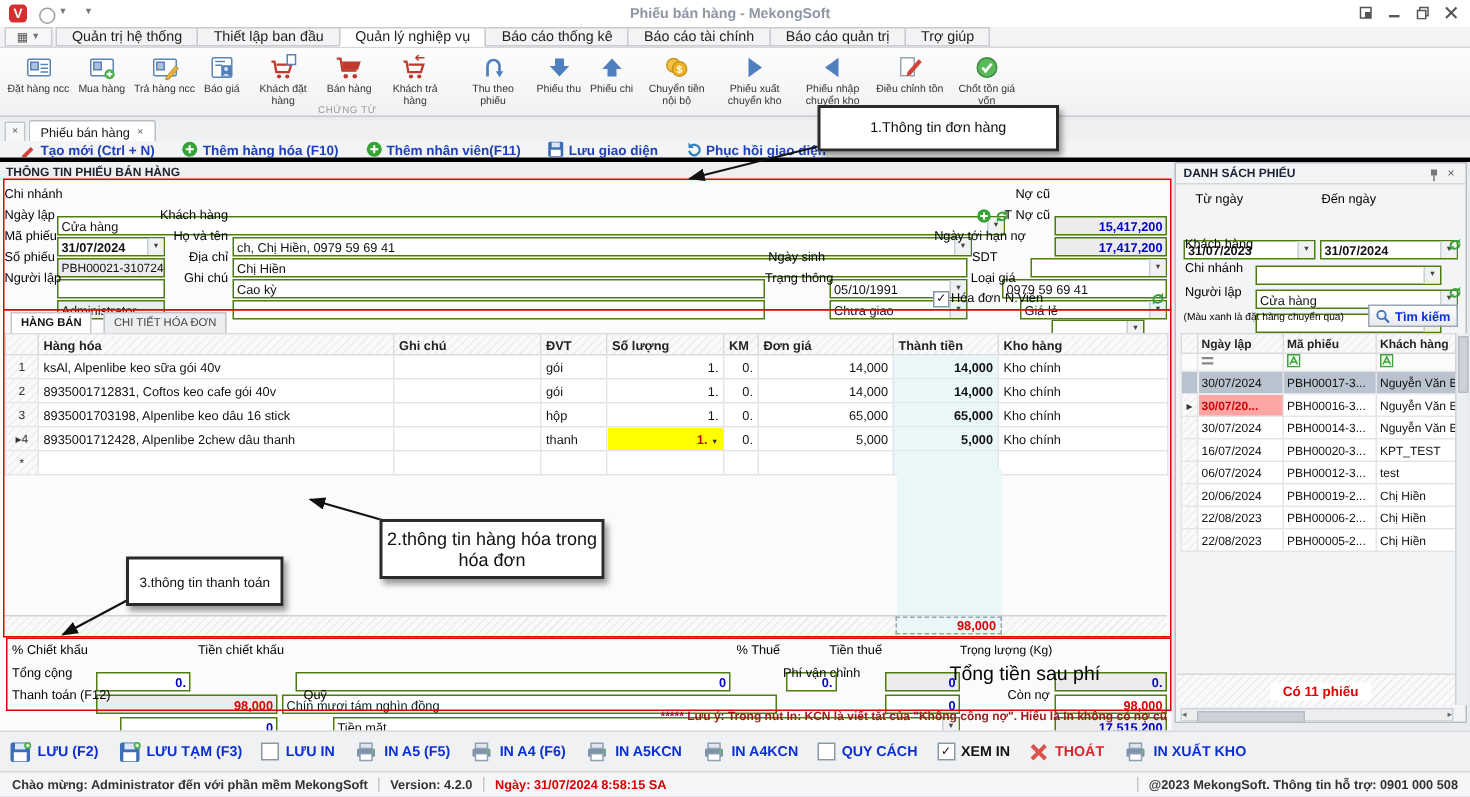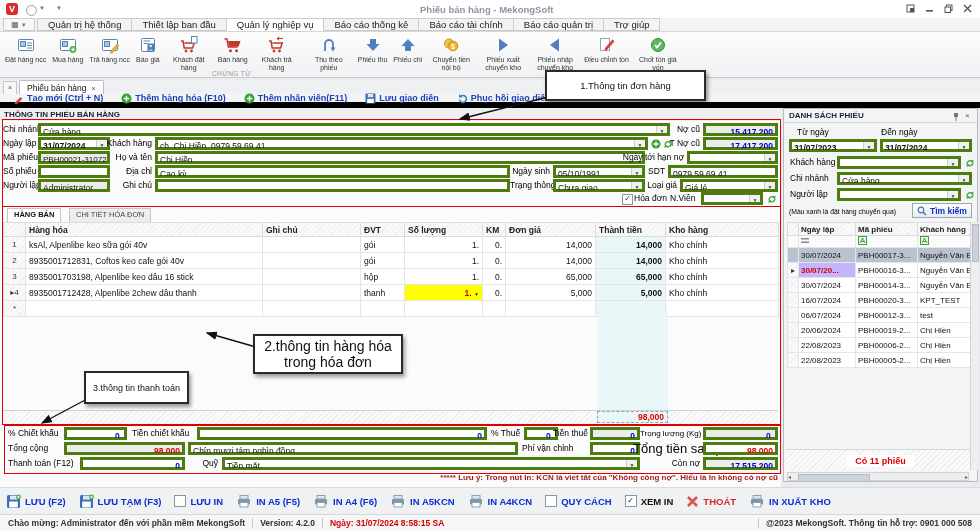--- a/index.html
+++ b/index.html
@@ -23,29 +23,29 @@
   .ritem{display:flex;flex-direction:column;align-items:center;padding:0 3px;}
   .ricon{height:23px;display:flex;align-items:center;}
   .rlabel{font-size:7px;line-height:7.5px;text-align:center;color:#333;max-width:46px;}
   .rgroup{left:212px;top:70px;font-size:6.5px;color:#9a9a9a;letter-spacing:.4px;}
   
   .tabbar{left:0;top:80px;width:980px;height:14px;background:#eef0f2;border-bottom:1px solid #d5d7d9;}
   .tclose{left:3px;top:1px;width:12px;height:12px;border:1px solid #c4c8cc;background:#f6f7f8;font-size:7px;line-height:11px;text-align:center;color:#555;}
   .doctab{left:19px;top:0;height:14px;background:#fff;border:1px solid #b9bdc4;border-bottom:none;border-radius:2px 2px 0 0;display:flex;align-items:center;gap:5px;padding:0 7px;font-size:8.5px;}
   .doctab .x{font-size:7px;color:#555;}
   
-  .actions{left:0;top:94px;width:980px;height:14px;background:#f3f4f5;border-bottom:6px solid #000000;display:flex;align-items:center;padding-left:4px;box-sizing:border-box;}
+  .actions{left:0;top:94px;width:980px;height:14px;background:#f3f4f5;border-bottom:3px solid #000000;display:flex;align-items:center;padding-left:4px;box-sizing:border-box;}
   .abtn{display:flex;align-items:center;gap:3px;padding:0 9px;font-size:9px;font-weight:bold;color:#1f3fb8;height:14px;}
   
   .content-bg{left:0;top:108px;width:781px;height:379px;background:#fbfbfc;}
   .secstrip{left:0;top:108px;width:781px;height:13px;background:#edeff1;font-size:8px;font-weight:bold;color:#20242e;line-height:13px;padding-left:4px;box-sizing:border-box;}
   
   .lbl{position:absolute;font-size:8.5px;line-height:13px;color:#000;white-space:nowrap;}
   .rt{text-align:right;}
-  .fld{position:absolute;height:13px;border:3px solid #4d7c0f;background:#fff;box-sizing:border-box;font-size:8.5px;}
+  .fld{position:absolute;height:13px;border:1px solid #4d7c0f;background:#fff;box-sizing:border-box;font-size:8.5px;margin-top:21px;}
   .fld .v{display:block;height:100%;line-height:10px;padding:1px 2px 0 2px;white-space:nowrap;overflow:hidden;}
   .fld.combo .v{padding-right:12px;}
   .ar{position:absolute;right:0;top:0;bottom:0;width:10px;background:#f0f1f3;border-left:1px solid #c9cfd6;font-size:5px;line-height:11px;text-align:center;color:#444;}
   .ro{background:#ececec;}
   .vb .v{color:#0000cc;font-weight:bold;text-align:right;}
   .vr .v{color:#e00000;font-weight:bold;text-align:right;}
   .bold .v{font-weight:bold;}
   .cb{position:absolute;width:9px;height:9px;border:1px solid #8a95a5;background:#fff;font-size:8px;line-height:8px;text-align:center;color:#222;}
   
   .gtab{position:absolute;height:13px;font-size:7.5px;line-height:12px;padding:0 6px;border:1px solid #c2c6cb;background:#eceef0;color:#444;}
@@ -77,21 +77,21 @@
   .sdate{color:#d40000;}
   .spacer{flex:1;}
   
   .panel{left:783px;top:108px;width:195px;height:374px;background:#f3f4f5;border:1px solid #b9bdc2;box-sizing:border-box;}
   .phead{left:0;top:0;width:193px;height:14px;border-bottom:1px solid #d5d7d9;font-size:8px;font-weight:bold;color:#1b2437;line-height:14px;padding-left:5px;box-sizing:border-box;}
   .plbl{position:absolute;font-size:8.5px;line-height:13px;color:#000;white-space:nowrap;}
   .pgrid{background:#fff;}
   .pgrid th{height:12px;background-image:repeating-linear-gradient(135deg,#fafafa 0 3px,#ededef 3px 4px);border:1px solid #d9dbde;font-size:8px;font-weight:bold;text-align:left;padding:0 2px;color:#222;white-space:nowrap;overflow:hidden;}
   .pgrid td{height:14px;border:1px solid #e3e5e8;font-size:8px;padding:0 2px;background:#fff;white-space:nowrap;overflow:hidden;}
   .pgrid tr.sel td{background:#b9c2cf;}
-  .pgrid td.hl{background:#c4b5fd;color:#d00000;font-weight:bold;}
+  .pgrid td.hl{background:#fca5a5;color:#d00000;font-weight:bold;}
   .pgrid tr.frow td{height:11px;background:#fbfbfc;}
   .pfoot{background-image:repeating-linear-gradient(135deg,#fafafa 0 3px,#ededef 3px 4px);border-top:1px solid #d5d7d9;display:flex;align-items:center;justify-content:center;}
   .pfoot span{background:#fff;padding:1px 8px;font-size:9px;font-weight:bold;color:#e00000;}
   .sbtn{border:1px solid #9aa6b4;background:linear-gradient(#fdfdfd,#e8eaee);display:flex;align-items:center;justify-content:center;gap:3px;font-size:8.5px;font-weight:bold;color:#0a2fd4;box-sizing:border-box;}
   .scrollh{background:#eceef0;border:1px solid #d0d3d7;display:flex;align-items:center;justify-content:space-between;font-size:6px;color:#666;box-sizing:border-box;}
   .thumb{background:#cdd2d8;border:1px solid #b6bcc4;}
   
   .redbox{position:absolute;border:1px solid #e10000;z-index:50;pointer-events:none;}
   .callout{position:absolute;background:#fff;border:2px solid #2a2a2a;box-shadow:2px 3px 4px rgba(0,0,0,.4);display:flex;align-items:center;justify-content:center;font-size:9.5px;color:#111;z-index:70;text-align:center;}
   .overlay{position:absolute;left:0;top:0;z-index:60;pointer-events:none;}
@@ -838,16 +838,16 @@
         <marker id="ah" markerWidth="9" markerHeight="8" refX="7" refY="3" orient="auto">
           <path d="M0,0 L8,3 L0,6 z" fill="#111"></path>
         </marker>
       </defs>
     <line x1="548" y1="97" x2="460" y2="119" stroke="#111" stroke-width="1.4" marker-end="url(#ah)"></line>
     <line x1="256" y1="347" x2="207" y2="333" stroke="#111" stroke-width="1.4" marker-end="url(#ah)"></line>
     <line x1="87" y1="399" x2="42" y2="423" stroke="#111" stroke-width="1.4" marker-end="url(#ah)"></line>
   </svg>
 
   <div class="callout" style="left:545px;top:70px;width:157px;height:27px">1.Thông tin đơn hàng</div>
-  <div class="callout" style="left:253px;top:334px;width:146px;height:36px;font-size:14px">2.thông tin hàng hóa trong hóa đơn</div>
+  <div class="callout" style="left:253px;top:346px;width:146px;height:36px;font-size:12px">2.thông tin hàng hóa trong hóa đơn</div>
   <div class="callout" style="left:84px;top:371px;width:101px;height:29px;font-size:9px">3.thông tin thanh toán</div>
 
 </div>
 
 </body></html>

